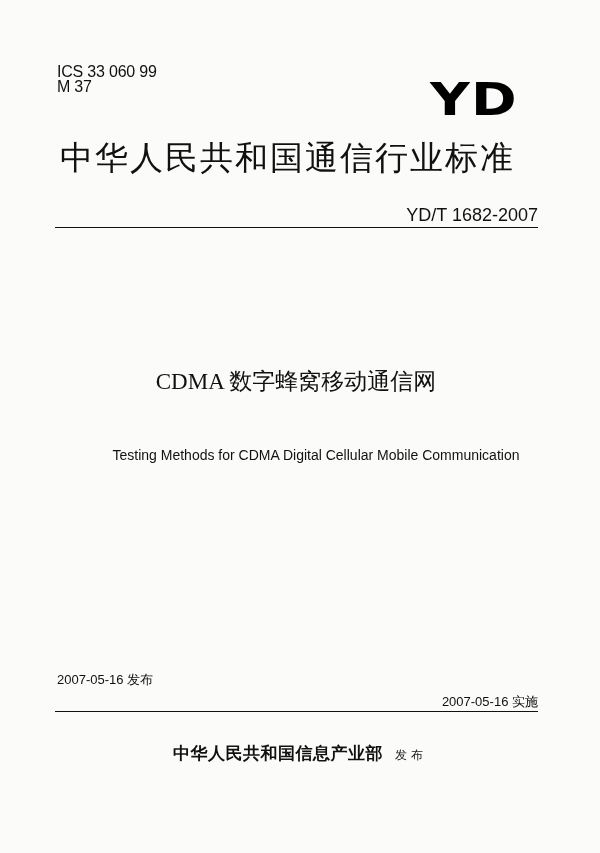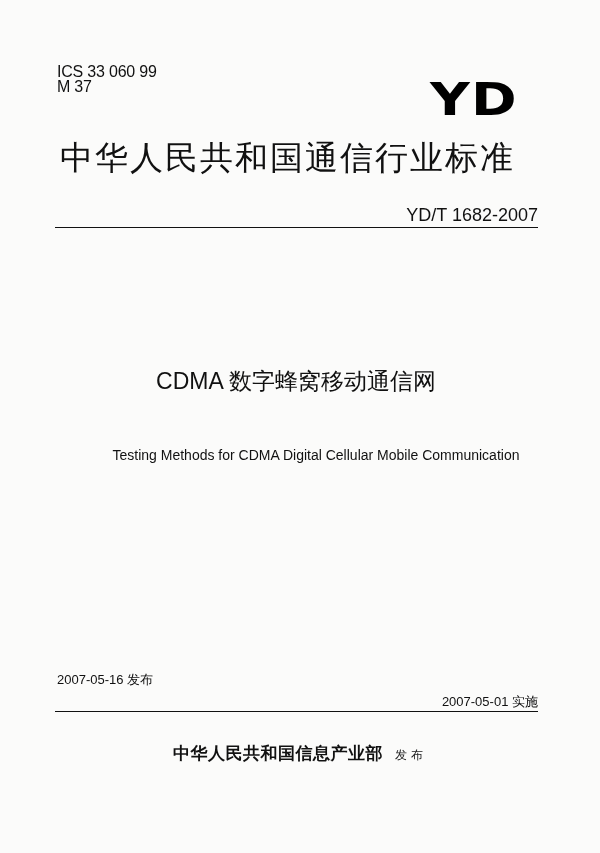--- a/index.html
+++ b/index.html
@@ -26,21 +26,21 @@
       left: 60px; top: 136px; width: 490px;
       font-family: "DejaVu Sans", sans-serif;
       font-size: 33px; line-height: 44px;
       letter-spacing: 2px; white-space: nowrap;
       color: #111;
     }
     .std-number { right: 62px; top: 205px; font-size: 18px; white-space: nowrap; }
     .rule-top { left: 55px; top: 227px; width: 483px; height: 0; border-top: 1.6px solid #111; }
     .cn-title {
       left: 0; top: 366px; width: 592px; text-align: center;
-      font-family: Liberation Sans, sans-serif;
+      font-family: Liberation Serif, serif;
       font-size: 23px; line-height: 31px; color: #111;
     }
     .cn-title div { white-space: nowrap; }
     .en-title {
       left: 0; top: 446px; width: 584px; text-align: center;
       font-size: 14px; line-height: 19px; color: #111; padding-left: 24px;
     }
     .en-title div { white-space: nowrap; }
     .date-issue { left: 57px; top: 671px; font-size: 13px; white-space: nowrap; }
     .date-impl { right: 62px; top: 693px; font-size: 13px; white-space: nowrap; }
@@ -75,19 +75,19 @@
 
 <div class="abs cn-title">
   <div>CDMA 数字蜂窝移动通信网</div>
 </div>
 
 <div class="abs en-title">
   <div>Testing Methods for CDMA Digital Cellular Mobile Communication</div>
 </div>
 
 <div class="abs date-issue">2007-05-16 发布</div>
-<div class="abs date-impl">2007-05-01 实施</div>
+<div class="abs date-impl">2007-05-16 实施</div>
 
 <div class="abs rule-bottom"></div>
 
 <div class="abs publisher">
   <span class="org">中华人民共和国信息产业部</span><span class="verb">发布</span>
 </div>
 
 </body></html>

